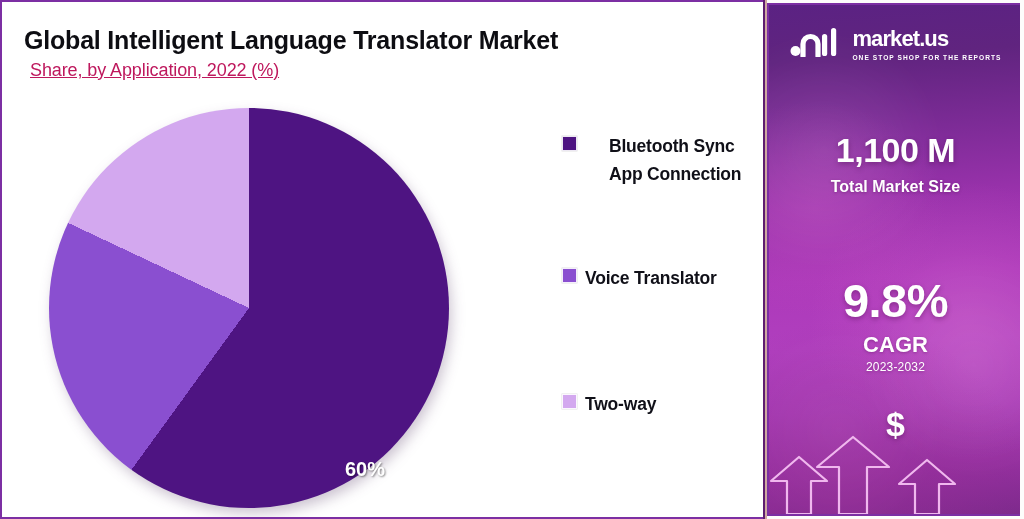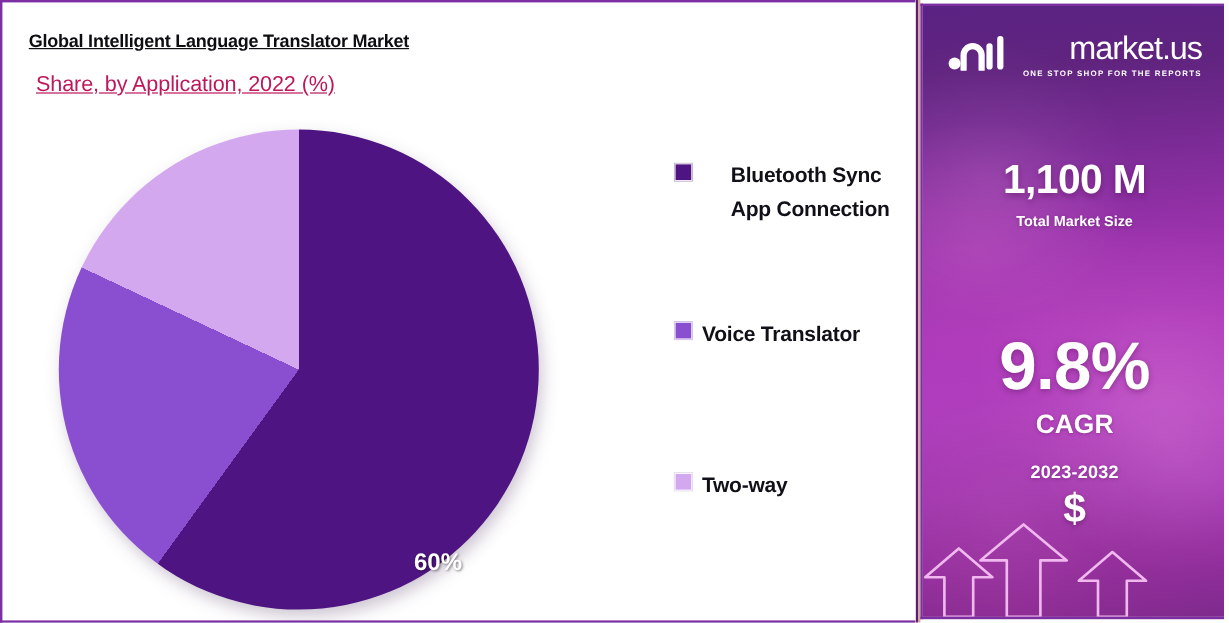--- a/index.html
+++ b/index.html
@@ -17,22 +17,22 @@
   #chart-panel {
     position: relative;
     width: 763px; height: 519px;
     background: #ffffff;
     border: 2px solid #7c2fa3;
     border-right: none;
     overflow: hidden;
   }
   #chart-title {
     position: absolute; left: 22px; top: 24px;
-    font-size: 15px; font-weight: 700; color: #0d0d12;
-    letter-spacing: -0.2px; white-space: nowrap; text-decoration: underline;
+    font-size: 25px; font-weight: 700; color: #0d0d12;
+    letter-spacing: -0.2px; white-space: nowrap;
   }
   #chart-subtitle {
     position: absolute; left: 28px; top: 58px;
     font-size: 18px; font-weight: 400; color: #be185d;
     letter-spacing: -0.1px; white-space: nowrap; text-decoration: underline;
   }
 
   
   #pie-wrap {
     position: absolute; left: 47px; top: 106px;
@@ -124,52 +124,52 @@
              background: radial-gradient(circle, rgba(230,150,240,0.45), rgba(230,150,240,0) 72%); }
 
   
   #logo-block {
     position: absolute; left: 0; top: 22px; width: 253px;
     display: flex; align-items: center; justify-content: center;
   }
   #logo-mark { margin-right: 7px; }
   #logo-text-wrap { display: flex; flex-direction: column; }
   #logo-wordmark {
-    font-size: 27px; font-weight: 400; color: #ffffff;
-    letter-spacing: -0.9px; line-height: 1; white-space: nowrap; text-align: right;
+    font-size: 22px; font-weight: 700; color: #ffffff;
+    letter-spacing: -0.9px; line-height: 1; white-space: nowrap;
   }
   #logo-tagline {
     font-size: 6.6px; font-weight: 700; color: #ffffff;
     letter-spacing: 1.05px; margin-top: 4px; white-space: nowrap;
   }
 
   
   #stat-block { position: absolute; left: 0; top: 128px; width: 253px; text-align: center; }
   #stat-value-0 {
     font-size: 34px; font-weight: 700; color: #ffffff;
     letter-spacing: -0.5px; line-height: 1;
     text-shadow: 0 2px 5px rgba(70,10,70,0.40);
   }
   .stat-caption {
-    font-size: 12px; font-weight: 700; color: #ffffff;
+    font-size: 16px; font-weight: 700; color: #ffffff;
     line-height: 1.27; margin-top: 10px;
     text-shadow: 0 1px 3px rgba(70,10,70,0.35);
   }
   #stat-block-2 { position: absolute; left: 0; top: 272px; width: 253px; text-align: center; }
   #stat-value-1 {
-    font-size: 56px; font-weight: 700; color: #ffffff;
+    font-size: 47px; font-weight: 700; color: #ffffff;
     letter-spacing: -0.5px; line-height: 1;
     text-shadow: 0 2px 5px rgba(70,10,70,0.40);
   }
   #cagr-label {
     font-size: 22px; font-weight: 700; color: #ffffff; margin-top: 8px;
     text-shadow: 0 1px 3px rgba(70,10,70,0.35);
   }
   #cagr-years {
-    font-size: 15px; font-weight: 700; color: #ffffff; margin-top: 18px;
+    font-size: 12px; font-weight: 400; color: #ffffff; margin-top: 2px;
     letter-spacing: 0.2px;
     text-shadow: 0 1px 3px rgba(70,10,70,0.35);
   }
 
   
   #dollar-sign {
     position: absolute; left: 0; top: 400px; width: 253px;
     text-align: center;
     font-size: 34px; font-weight: 700; color: #ffffff;
     text-shadow: 0 2px 4px rgba(70,10,70,0.4);

